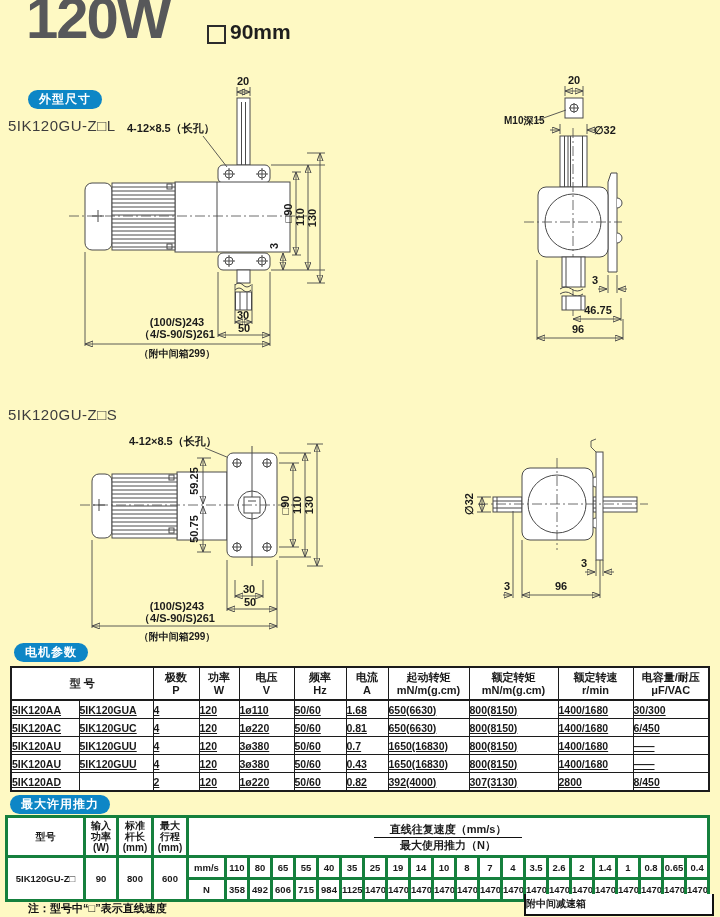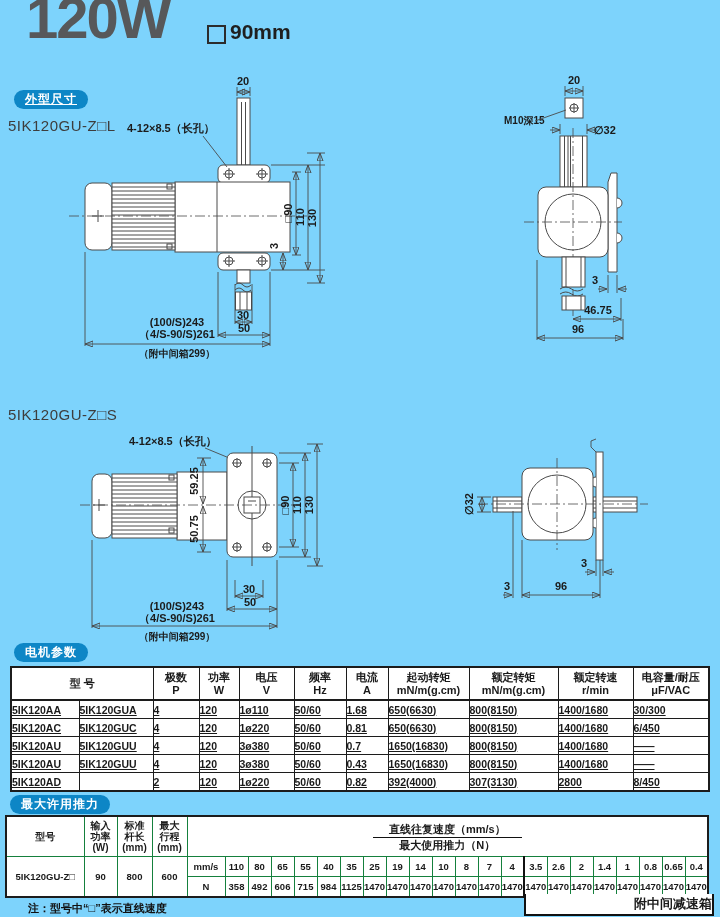--- a/index.html
+++ b/index.html
@@ -1,17 +1,17 @@
 <!DOCTYPE html>
 <html><head>
 <meta charset="utf-8">
 <style>
   html,body{margin:0;padding:0;background:#ffffff;}
   body{font-family:"Liberation Sans",sans-serif;color:#1a1a1a;}
-  .page{position:relative;width:720px;height:917px;background:#7dd3fc;overflow:hidden;}
+  .page{position:relative;width:720px;height:917px;background:#fef9c3;overflow:hidden;}
   .abs{position:absolute;}
 
   .big-title{left:26px;top:-12px;font-size:58px;font-weight:bold;letter-spacing:-2px;color:#57585a;line-height:1.05;}
   .sub-square{left:207px;top:25px;width:15px;height:15px;border:2px solid #2c2c2c;}
   .sub-size{left:230px;top:20px;font-size:21px;font-weight:bold;color:#1f1f1f;}
 
   .badge{height:19px;line-height:19px;padding:0 11px;background:#0d86c6;color:#fff;
          font-size:12px;font-weight:bold;border-radius:10px;letter-spacing:1px;}
   .model-label{font-size:15px;color:#3d3d3d;letter-spacing:.5px;}
 
@@ -26,40 +26,40 @@
 
   
   table{border-collapse:collapse;table-layout:fixed;background:#fff;}
   .t1{width:698px;font-size:11px;font-weight:bold;border:2px solid #1c1c1c;}
   .t1 th,.t1 td{border:1px solid #1c1c1c;padding:0;height:17px;overflow:hidden;white-space:nowrap;}
   .t1 thead th{height:31px;line-height:1.15;border-bottom:2px solid #1c1c1c;}
   .t1 td{font-size:10.5px;text-decoration:underline;}
 
   
   .t2{width:702px;font-size:10px;font-weight:bold;text-align:center;border:2px solid #1c1c1c;}
-  .t2 th,.t2 td{border:1px solid #15803d;padding:0;overflow:hidden;white-space:nowrap;}
+  .t2 th,.t2 td{border:3px solid #15803d;padding:0;overflow:hidden;white-space:nowrap;}
   .t2 .hdr{height:40px;line-height:1.1;font-size:10px;}
   .t2 .datarow th,.t2 .datarow td{height:19px;font-size:9.5px;}
   .t2 .thick-left{border-left:2.5px solid #111;}
   .speed-title{display:inline-block;border-bottom:1.5px solid #111;padding:1px 16px 2px;font-size:11px;text-align:right;}
   .thrust-title{font-size:11px;padding-top:1px;}
   .gearbox-box{border-left:2.5px solid #111;border-right:2px solid #111;border-bottom:2px solid #111;
-               background:#fff;text-align:right;font-size:13px;font-weight:bold;line-height:20px;}
+               background:#fff;text-align:left;font-size:10px;font-weight:bold;line-height:20px;}
   .note{font-size:11px;font-weight:bold;color:#111;}
 </style>
 </head>
 <body>
 
 <div class="page">
 
   <div class="abs big-title">120W</div>
   <div class="abs sub-square"></div>
   <div class="abs sub-size">90mm</div>
 
-  <div class="abs badge" style="left:14px;top:90px;text-decoration:underline;">外型尺寸</div>
+  <div class="abs badge" style="left:28px;top:90px;">外型尺寸</div>
   <div class="abs model-label" style="left:8px;top:117px;">5IK120GU-Z□L</div>
 
   <svg class="draw" style="left:55px;top:70px;" width="420" height="300" viewBox="0 0 420 300">
     <defs>
       <marker id="ar" markerWidth="9" markerHeight="8" refX="8" refY="3" orient="auto-start-reverse" markerUnits="userSpaceOnUse">
         <path d="M0,0L8,3L0,6Z" fill="#4a4a4a" stroke="none"></path>
       </marker>
     </defs>
 
     <rect class="wf" x="182" y="28" width="13" height="67"></rect>

